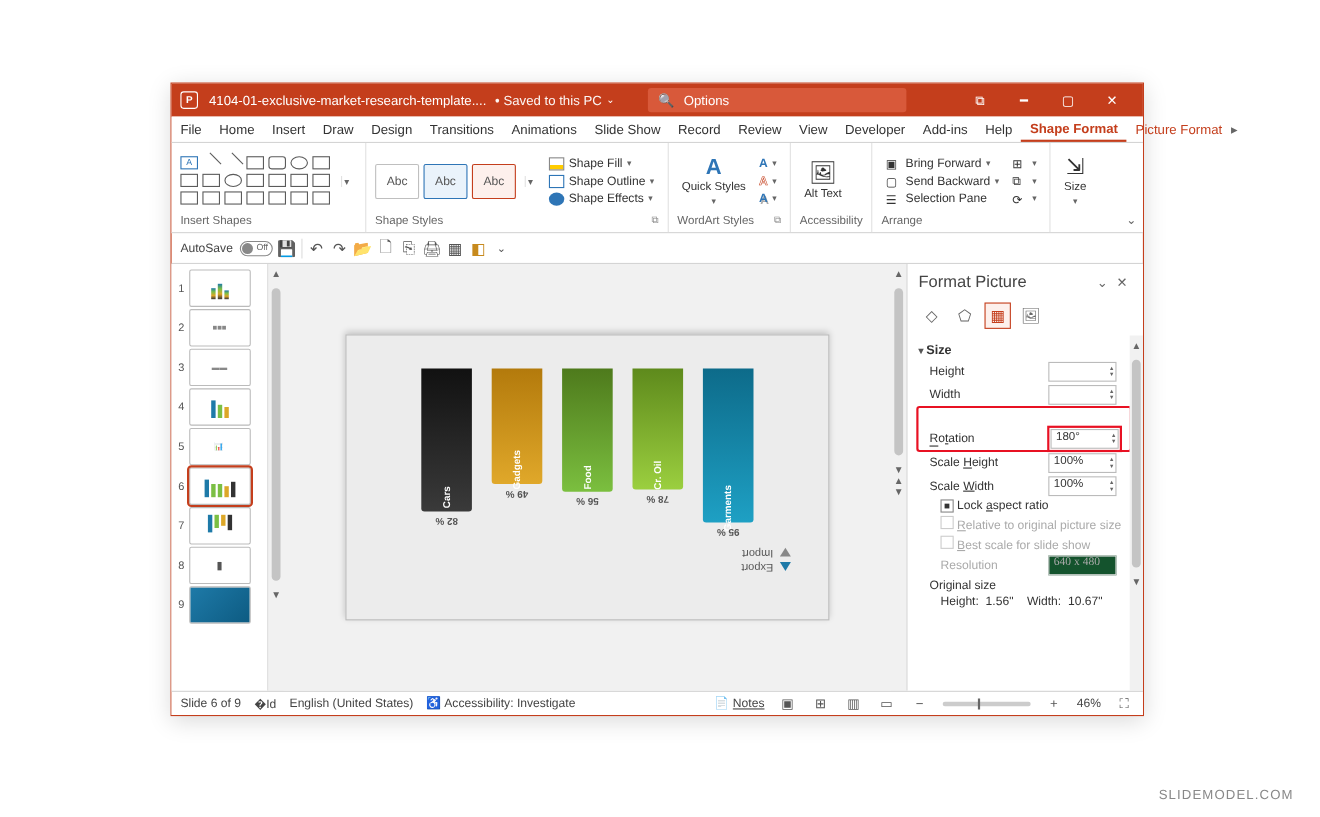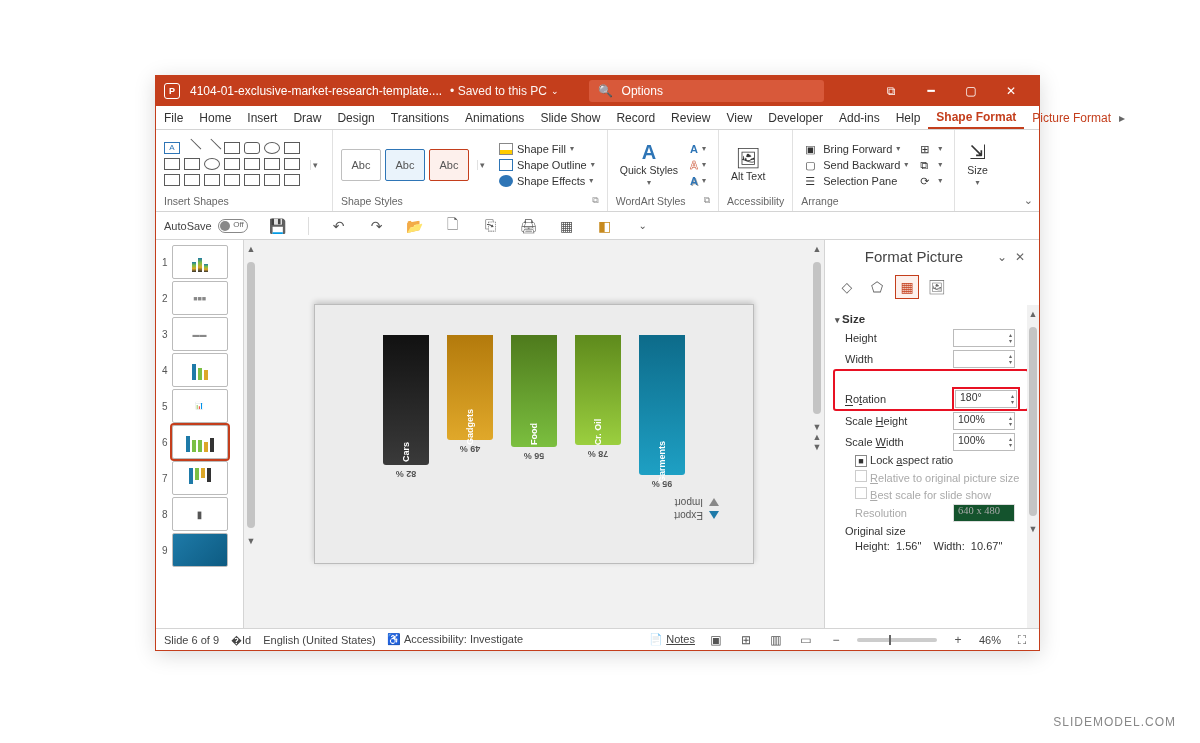--- a/index.html
+++ b/index.html
@@ -43,21 +43,21 @@
 .vlist { display: flex; flex-direction: column; gap: 2px; }
 .vbtn { display: flex; align-items: center; gap: 4px; font-size: 11px; color: #333; padding: 1px 4px; white-space: nowrap; }
 .vbtn .ico { width: 14px; height: 12px; display: inline-block; }
 .dd { font-size: 8px; color: #666; }
 
 .bigbtn { display: flex; flex-direction: column; align-items: center; justify-content: center; gap: 2px; font-size: 10.5px; color: #333; padding: 0 4px; text-align: center; line-height: 1.1; }
 .bigbtn .ico { font-size: 20px; }
 .ribbon .collapse { position: absolute; right: 6px; bottom: 4px; color: #666; font-size: 11px; }
 
 
-.qat { height: 28px; border-bottom: 1px solid #d4d4d4; display: flex; align-items: center; padding: 0 8px; gap: 22px; font-size: 12px; color: #444; }
+.qat { height: 28px; border-bottom: 1px solid #d4d4d4; display: flex; align-items: center; padding: 0 8px; gap: 5px; font-size: 12px; color: #444; }
 .qat .autosave { display: flex; align-items: center; gap: 6px; font-size: 11px; }
 .qat .tog { width: 30px; height: 14px; border-radius: 7px; border: 1px solid #888; position: relative; background: #fff; }
 .qat .tog::after { content: 'Off'; font-size: 8px; position: absolute; right: 3px; top: 0; color: #666; }
 .qat .tog::before { content: ''; width: 10px; height: 10px; border-radius: 50%; background: #888; position: absolute; left: 1px; top: 1px; }
 .qat .qi { width: 16px; height: 16px; color: #7b3fa0; display: flex; align-items: center; justify-content: center; font-size: 14px; }
 .qat .sep { width: 1px; height: 18px; background: #ddd; }
 
 
 .work { flex: 1; display: flex; background: #f1f1f1; min-height: 0; }
 .thumbs { width: 88px; background: #fff; border-right: 1px solid #d4d4d4; padding: 4px 0; overflow: hidden; }
@@ -79,21 +79,21 @@
 .bar { width: 46px; border-radius: 3px 3px 0 0; display:flex; flex-direction:column; align-items:center; justify-content:flex-start; color:#fff; font-size:9px; font-weight:bold; position:relative;}
 .legend { position:absolute; left:34px; top: 40px; font-size:10px; color:#555; text-align:left;}
 .legend .row{display:flex;align-items:center;gap:6px;margin:2px 0;}
 .legend .tri{width:0;height:0;border-left:5px solid transparent;border-right:5px solid transparent;}
 .legend .tri.up{border-bottom:8px solid #1e7aa8;}
 .legend .tri.dn{border-top:8px solid #888;}
 
 
 .fpane { width: 215px; background: #fff; border-left: 1px solid #d4d4d4; display: flex; flex-direction: column; font-size: 11.5px; color: #333; }
 .fpane-head { padding: 8px 10px 4px; display:flex; align-items:center;}
-.fpane-head .ttl { font-size: 15px; color: #444; flex:1;text-align:center;}
+.fpane-head .ttl { font-size: 15px; color: #444; flex:1;}
 .fpane-head .b { width:18px; text-align:center; color:#666; font-size:12px;}
 .fpane-tabs { display: flex; gap: 14px; padding: 4px 10px 0; font-size: 11px; }
 .fpane-tabs .ft { padding-bottom: 4px; color:#555;}
 .fpane-tabs .ft.active { border-bottom: 2px solid #333; font-weight:600; color:#222;}
 .ficons { display:flex; gap:6px; padding: 6px 10px; }
 .fico { width:24px;height:24px;border:1px solid transparent;display:flex;align-items:center;justify-content:center;color:#666;font-size:14px;}
 .fico.active{border-color:#C43E1C;color:#C43E1C;background:#fdf0ec;}
 .fbody { flex:1; overflow:auto; padding: 4px 0px 4px 10px;}
 .fsection { margin-bottom: 6px; }
 .fsection .sh { font-weight:600; font-size:11.5px; margin: 4px 0;}

